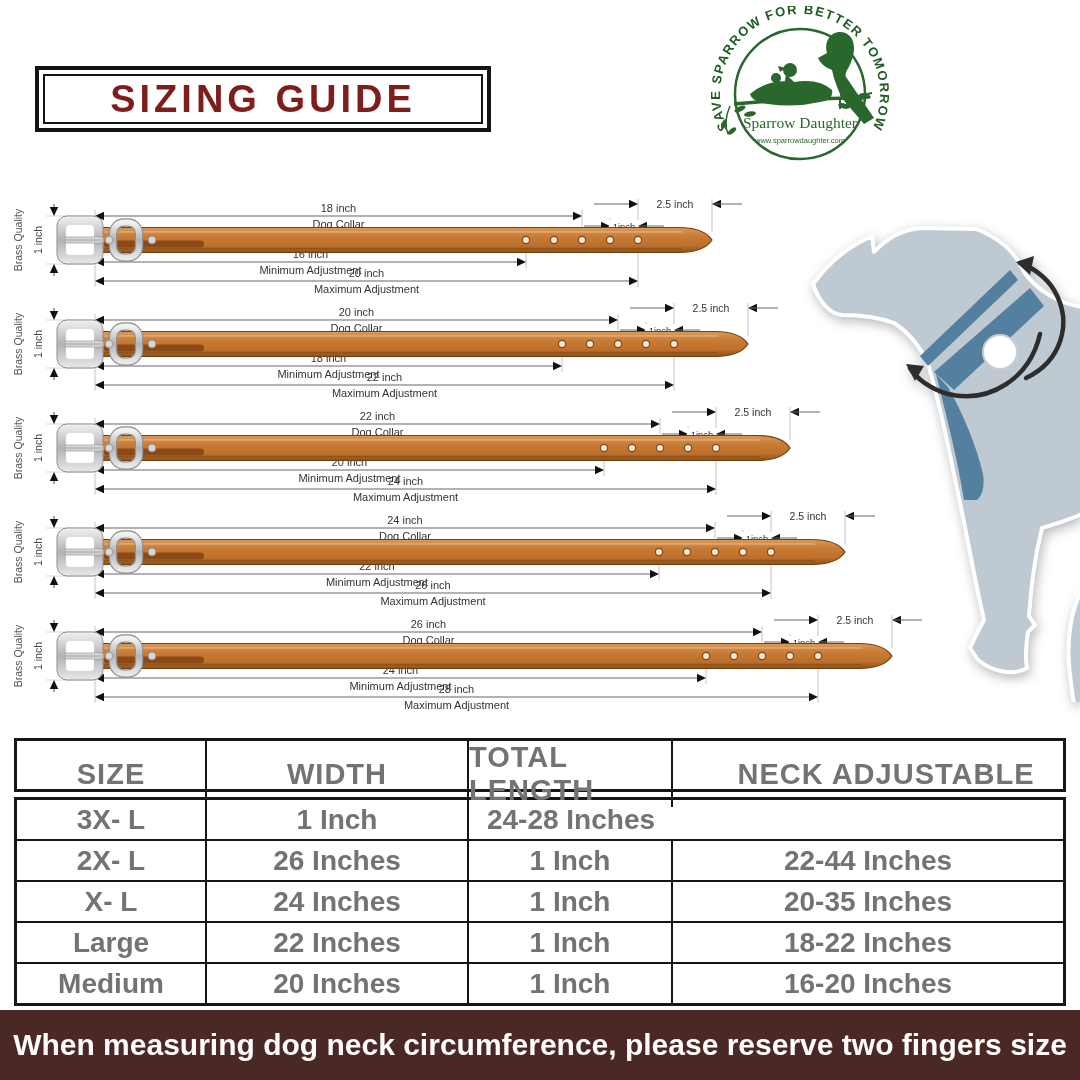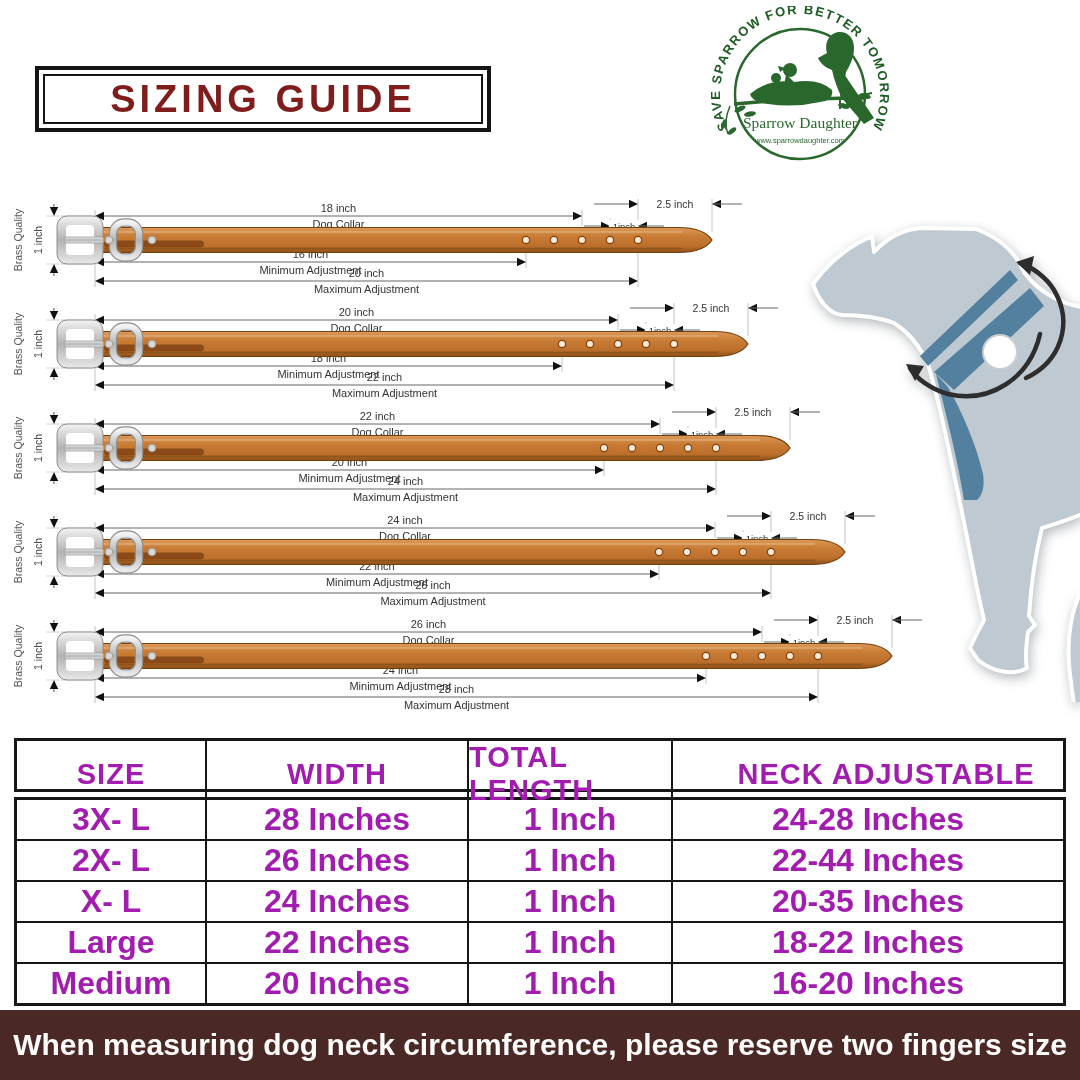--- a/index.html
+++ b/index.html
@@ -12,29 +12,29 @@
   .title-box span{font-size:38px;font-weight:700;letter-spacing:4px;color:#7f1d1d;}
   
   .logo{position:absolute;left:694px;top:6px;width:212px;height:158px;}
   
   .dog{position:absolute;left:778px;top:182px;width:302px;height:520px;
        filter:drop-shadow(2px 4px 6px rgba(90,100,110,.45));}
   
   .collars{position:absolute;left:0;top:170px;width:940px;height:580px;}
   .collars text{font-family:"Liberation Sans",sans-serif;}
   
-  .size-table{position:absolute;left:14px;top:738px;width:1052px;color:#a21caf;}
+  .size-table{position:absolute;left:14px;top:738px;width:1052px;color:#737373;}
   .thead{border:3px solid #161616;display:grid;grid-template-columns:190px 262px 204px 1fr;height:48px;}
   .th{display:flex;align-items:center;justify-content:center;font-size:29px;font-weight:700;
       letter-spacing:1px;border-right:2px solid #161616;}
   .th:last-child{border-right:none;padding-left:36px;}
   .tbody{border:3px solid #161616;margin-top:5px;}
   .tr{display:grid;grid-template-columns:190px 262px 204px 1fr;height:39px;border-bottom:2px solid #161616;}
   .tr:last-child{border-bottom:none;}
-  .td{display:flex;align-items:center;justify-content:center;font-size:32px;font-weight:600;
+  .td{display:flex;align-items:center;justify-content:center;font-size:28px;font-weight:600;
       border-right:2px solid #161616;}
   .td:last-child{border-right:none;}
   
   .footer{position:absolute;left:0;top:1010px;width:1080px;height:70px;background:#4a2826;
           display:flex;align-items:center;justify-content:center;}
   .footer span{color:#fdfcfb;font-size:30px;font-weight:600;white-space:nowrap;}
 </style>
 </head>
 <body>
 
@@ -430,21 +430,20 @@
   <div class="size-table">
     <div class="thead" id="thead">
         <div class="th">SIZE</div>
         <div class="th">WIDTH</div>
         <div class="th">TOTAL LENGTH</div>
         <div class="th">NECK ADJUSTABLE</div>
       </div>
     <div class="tbody" id="tbody">
         <div class="tr">
           <div class="td">3X- L</div>
-          <div class="td">28 Inches</div>
           <div class="td">1 Inch</div>
           <div class="td">24-28 Inches</div>
         </div>
         <div class="tr">
           <div class="td">2X- L</div>
           <div class="td">26 Inches</div>
           <div class="td">1 Inch</div>
           <div class="td">22-44 Inches</div>
         </div>
         <div class="tr">

